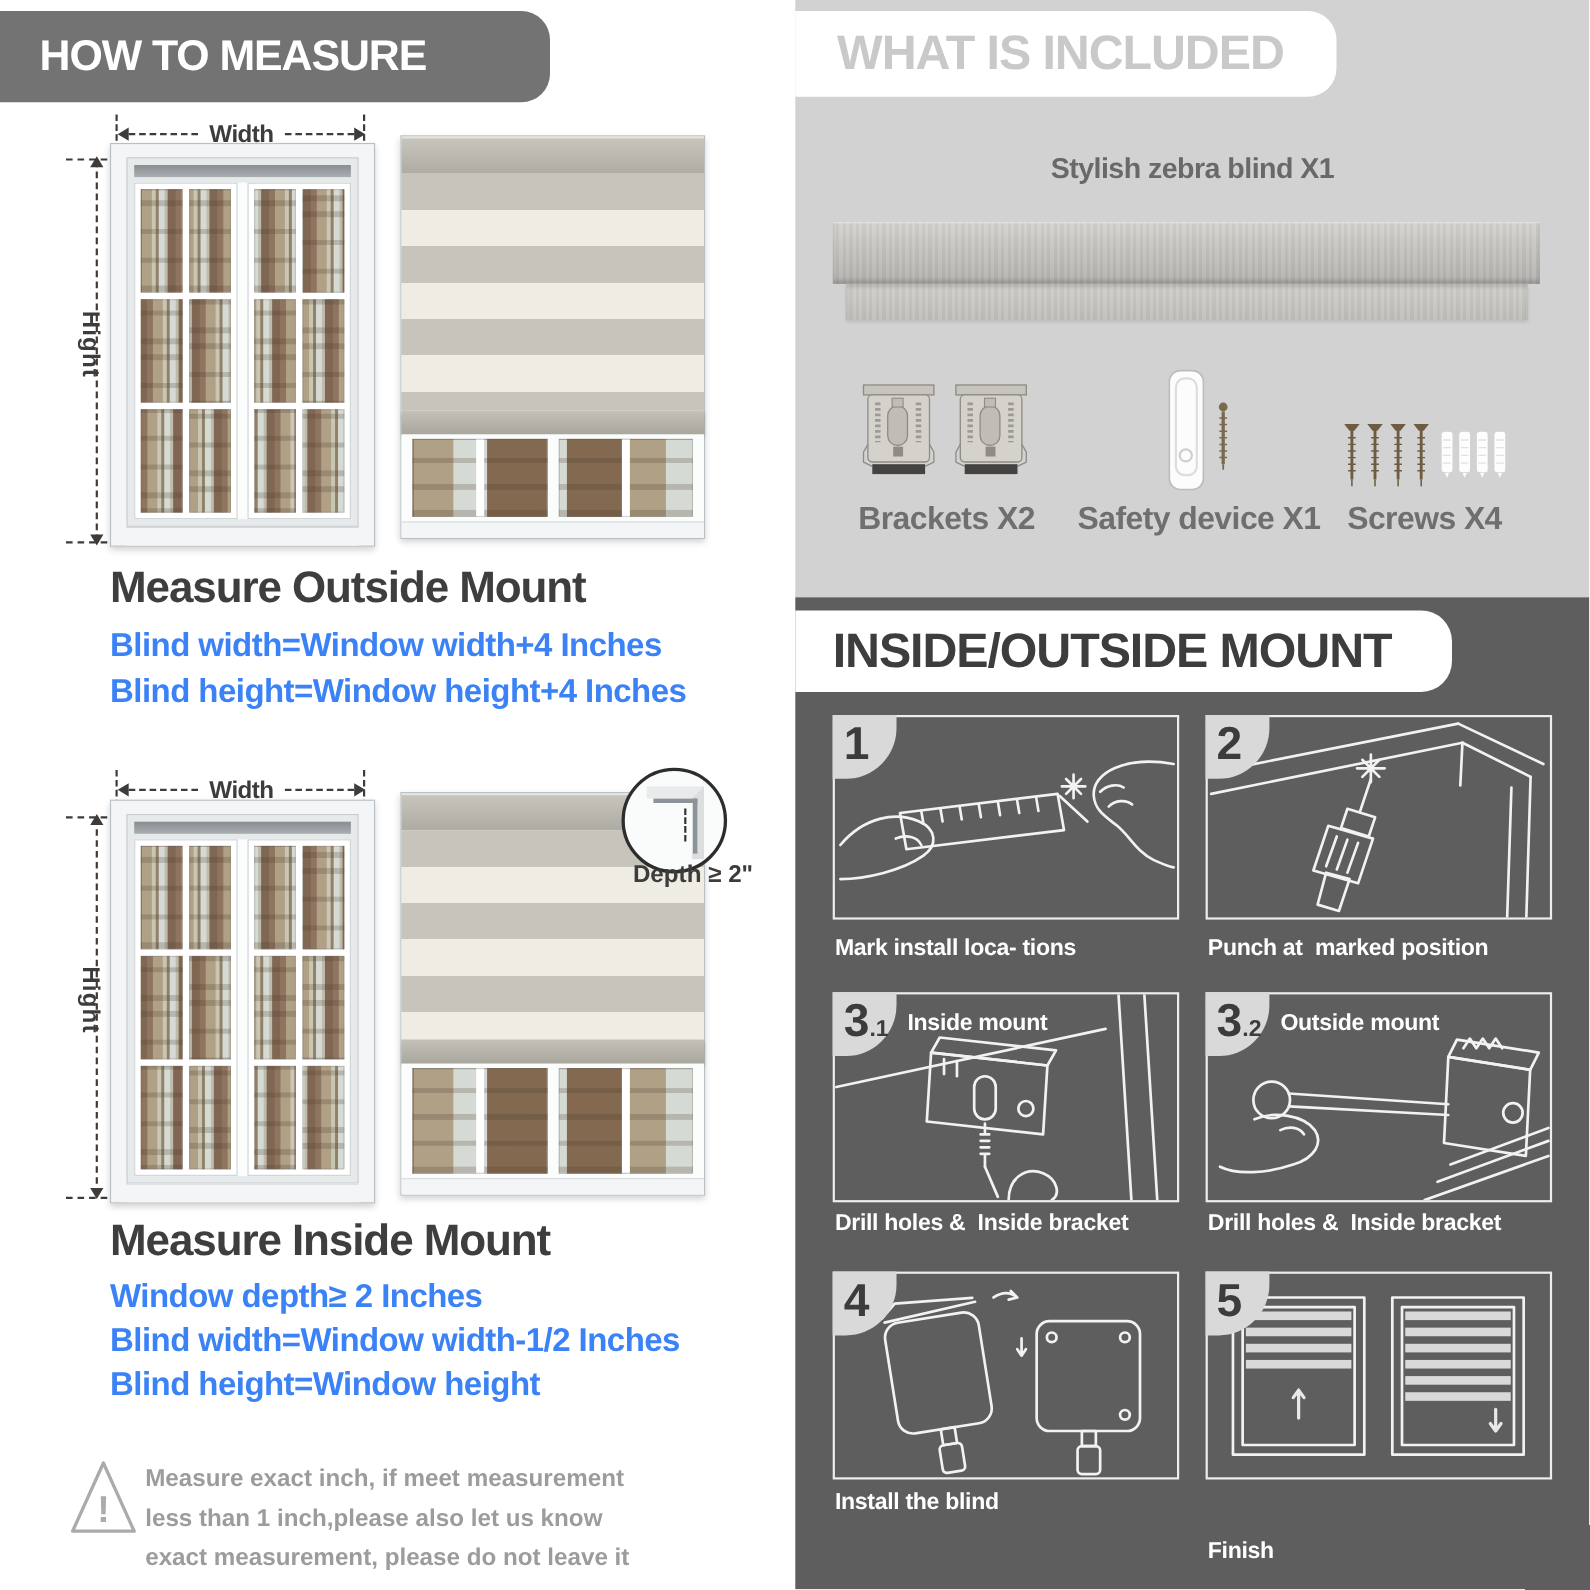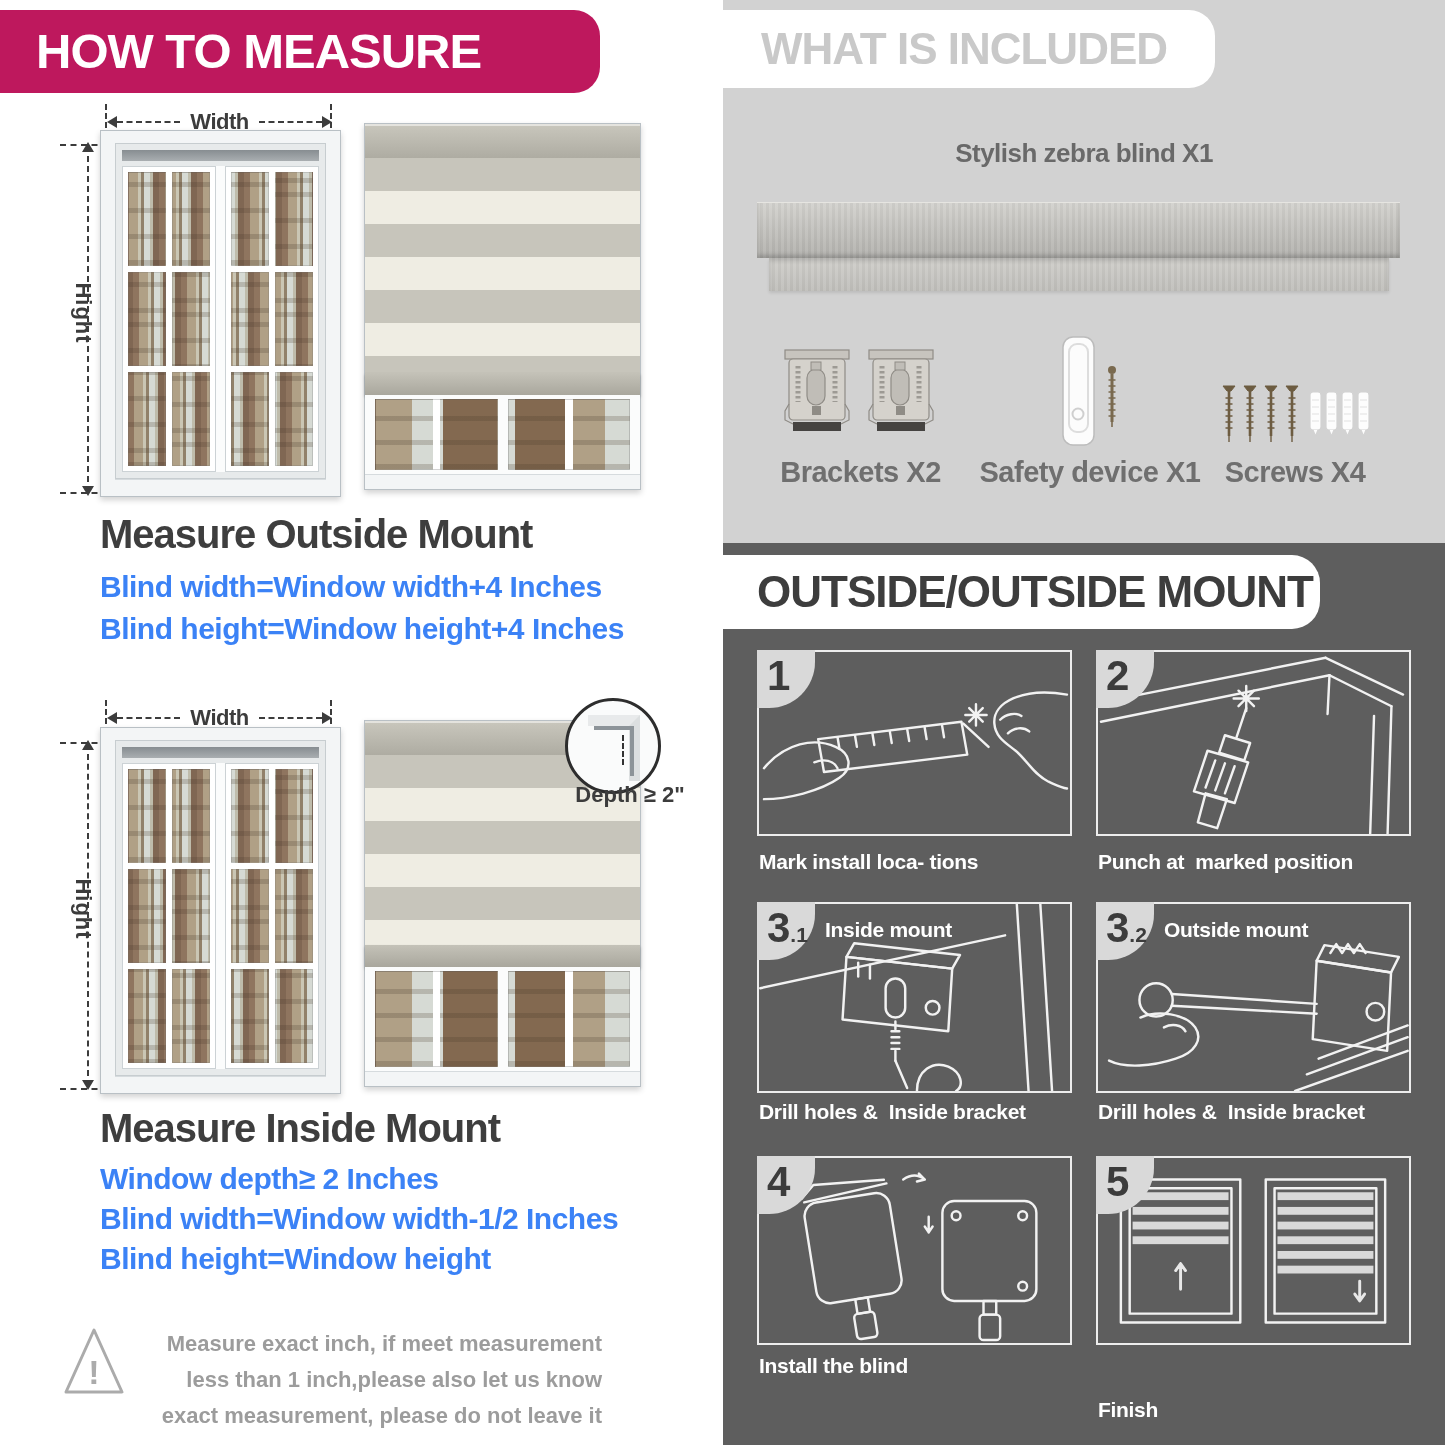--- a/index.html
+++ b/index.html
@@ -1,22 +1,22 @@
 <!DOCTYPE html>
 <html><head>
 <meta charset="utf-8">
 <style>
   html,body{margin:0;padding:0;background:#fff;}
   .page{position:relative;width:1445px;height:1445px;background:#ffffff;overflow:hidden;
         font-family:"Liberation Sans","DejaVu Sans",sans-serif;}
   .abs{position:absolute;}
 
   
-  .htm-bar{left:0;top:10px;width:600px;height:83px;background:#be185d;border-radius:0 26px 26px 0;
-           color:#ffffff;font-size:49px;font-weight:bold;line-height:83px;padding-left:36px;
+  .htm-bar{left:0;top:10px;width:500px;height:83px;background:#737373;border-radius:0 26px 26px 0;
+           color:#ffffff;font-size:39px;font-weight:bold;line-height:83px;padding-left:36px;
            box-sizing:border-box;letter-spacing:-1px;}
 
   
   .h-measure{display:flex;align-items:center;color:#3c3c3c;font-weight:bold;font-size:22px;height:24px;}
   .h-measure .dash{flex:1;border-top:2px dashed #3c3c3c;height:0;}
   .h-measure .lbl{padding:0 10px;letter-spacing:-0.5px;}
   .tri{width:0;height:0;border-top:6px solid transparent;border-bottom:6px solid transparent;}
   .tri.left{border-right:10px solid #3c3c3c;}
   .tri.right{border-left:10px solid #3c3c3c;}
   .v-end{border-left:2px dashed #3c3c3c;width:0;height:42px;}
@@ -66,21 +66,21 @@
              box-sizing:border-box;overflow:hidden;}
   .mag-l1{position:absolute;right:18px;top:14px;width:52px;height:66px;
           border-top:11px solid #e8eaeb;border-right:11px solid #dcdfe0;box-sizing:border-box;}
   .mag-l2{position:absolute;right:24px;top:25px;width:40px;height:50px;
           border-top:4px solid #8d9499;border-right:4px solid #8d9499;box-sizing:border-box;}
   .mag-arrow{position:absolute;right:34px;top:34px;border-left:2px dashed #333;height:30px;width:0;}
 
   .sec-title{color:#3e3e3e;font-size:40px;font-weight:bold;letter-spacing:-1px;white-space:nowrap;}
   .sec-line{color:#3b82f6;font-size:30px;font-weight:bold;letter-spacing:-0.5px;white-space:nowrap;}
   .depth-label{color:#3c3c3c;font-size:22px;font-weight:bold;}
-  .warn-text{color:#9c9c9c;font-size:22px;font-weight:bold;line-height:36px;width:470px;text-align:right;}
+  .warn-text{color:#9c9c9c;font-size:22px;font-weight:bold;line-height:36px;width:470px;}
 
   
   .panel-light{left:723px;top:0;width:722px;height:543px;background:#d2d2d2;}
   .wii-bar{left:723px;top:10px;width:492px;height:78px;background:#ffffff;border-radius:0 26px 26px 0;
            color:#c9c9c9;font-size:44px;font-weight:bold;line-height:78px;padding-left:38px;
            box-sizing:border-box;letter-spacing:-1px;}
   .blind-label{left:723px;top:138px;width:722px;text-align:center;color:#696969;
                font-size:26px;font-weight:bold;letter-spacing:-0.5px;}
   .headrail-main{left:757px;top:202px;width:643px;height:56px;
       background:
@@ -348,21 +348,21 @@
           <path d="M3,38 l2.5,6 2.5,-6"></path>
         </g>
     </g>
   </svg>
 
   <div class="abs part-label" style="left:768px;top:456px;width:185px;">Brackets X2</div>
   <div class="abs part-label" style="left:955px;top:456px;width:270px;text-align:center;">Safety device X1</div>
   <div class="abs part-label" style="left:1205px;top:456px;width:180px;">Screws X4</div>
 
   <div class="abs panel-dark"></div>
-  <div class="abs iom-bar">OUTSIDE/OUTSIDE MOUNT</div>
+  <div class="abs iom-bar">INSIDE/OUTSIDE MOUNT</div>
 
   <div class="abs step-box" style="left:757px;top:650px;height:186px;">
     <svg class="art" viewBox="0 0 315 188">
       <g stroke="#f2f2f2" fill="none" stroke-width="2.5" stroke-linecap="round" stroke-linejoin="round">
         <path d="M2,120 C24,94 54,88 76,98 C92,105 94,120 80,130 C60,144 26,152 2,152"></path>
         <path d="M54,114 C64,110 74,112 78,120"></path>
         <polygon points="58,90 206,72 212,106 64,124"></polygon>
         <line x1="78" y1="88" x2="80" y2="100"></line>
           <line x1="96" y1="86" x2="98" y2="98"></line>
         <line x1="114" y1="84" x2="116" y2="96"></line>

